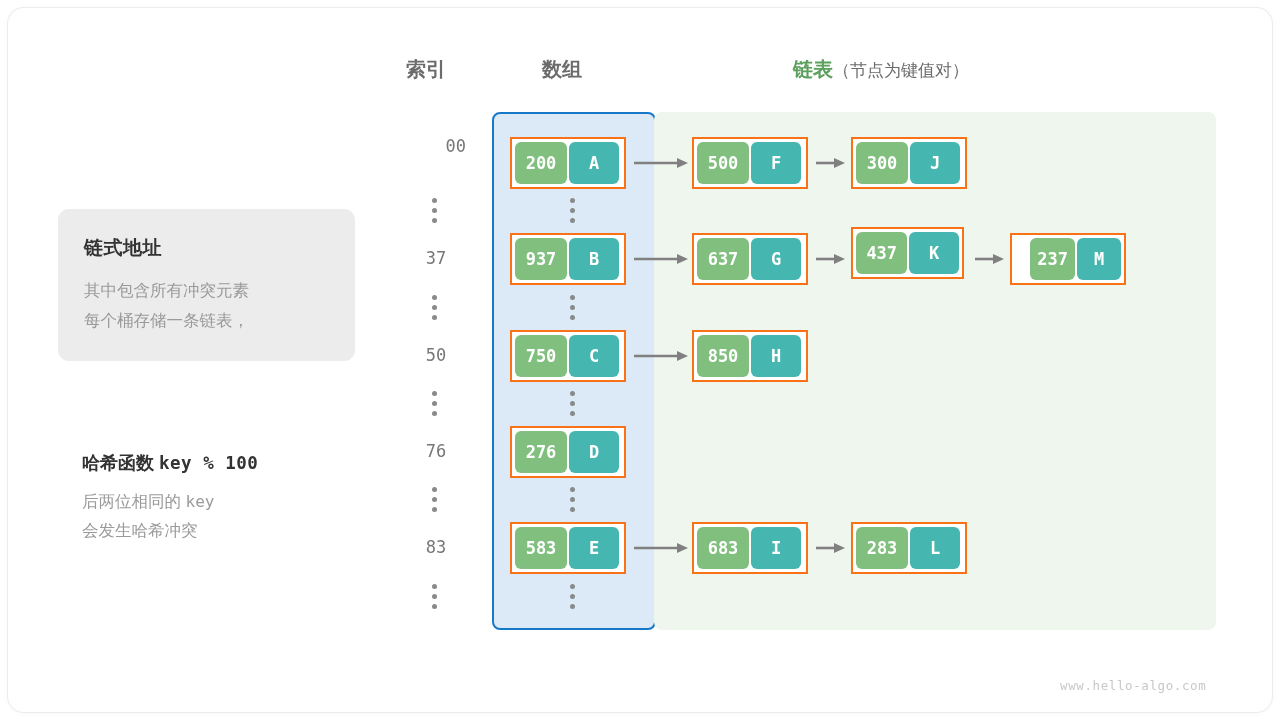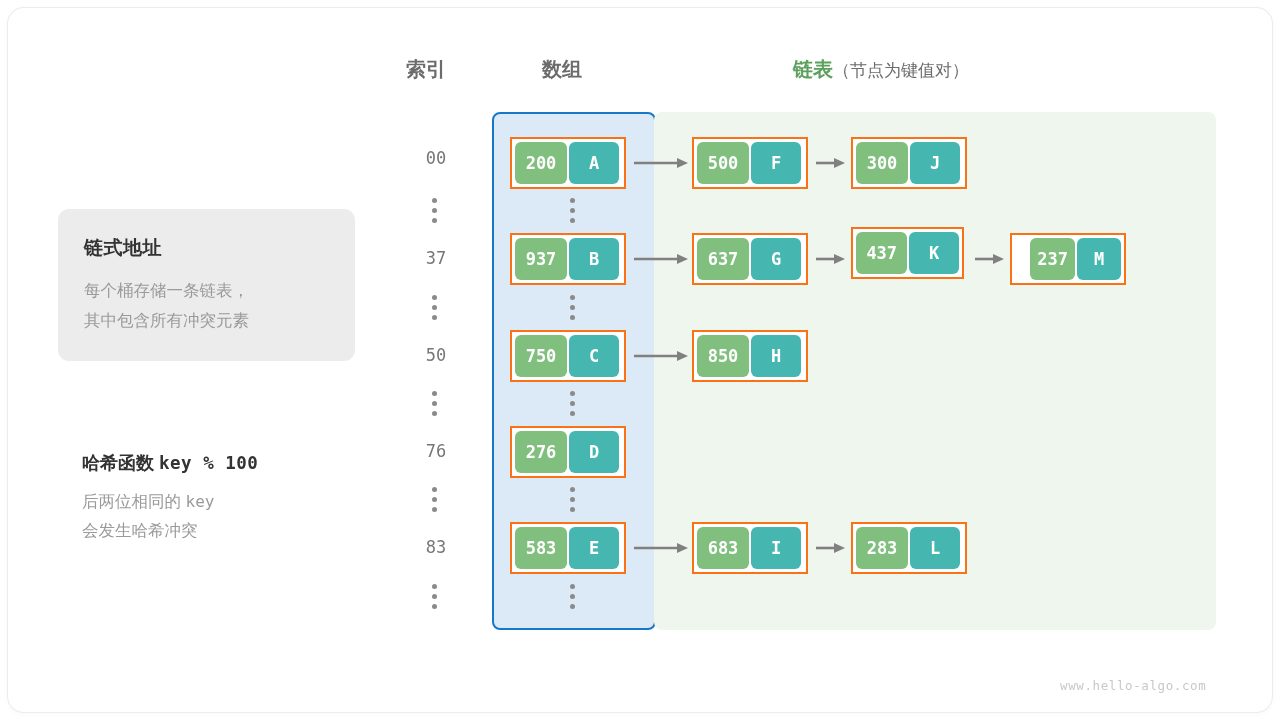--- a/index.html
+++ b/index.html
@@ -187,22 +187,22 @@
 
   <div class="hdr hdr-index">索引</div>
   <div class="hdr hdr-array">数组</div>
   <div class="hdr hdr-list">
     <span class="green">链表</span><span class="paren">（节点为键值对）</span>
   </div>
 
   <div class="infobox">
     <div class="infobox-title">链式地址</div>
     <div class="infobox-body">
+      <div>其中包含所有冲突元素</div>
       <div>每个桶存储一条链表，</div>
-      <div>其中包含所有冲突元素</div>
     </div>
   </div>
 
   <div class="hashnote">
     <div class="hashnote-title">
       <span>哈希函数</span>
       <span class="mono">key % 100</span>
     </div>
     <div class="hashnote-body">
       <div>
@@ -210,21 +210,21 @@
         <span class="mono">key</span>
       </div>
       <div>会发生哈希冲突</div>
     </div>
   </div>
 
   <div class="array-col"></div>
   <div class="list-panel"></div>
 
   <div id="rows">
-      <div class="idx" style="top: 148px;">00</div>
+      <div class="idx" style="top: 136px; text-align: right;">00</div>
       <div class="node" style="left: 510px; top: 137px; width: 116px;">
         <div class="key">200</div>
         <div class="val">A</div>
       </div>
       <svg class="arrow" width="54" height="14" viewBox="0 0 54 14" style="left: 634px; top: 156px;">
         <line x1="0" y1="7" x2="45" y2="7" stroke="#808080" stroke-width="2.6"></line>
         <polygon points="54,7 43,2 43,12" fill="#808080"></polygon>
       </svg>
       <div class="node" style="left: 692px; top: 137px; width: 116px;">
         <div class="key">500</div>

